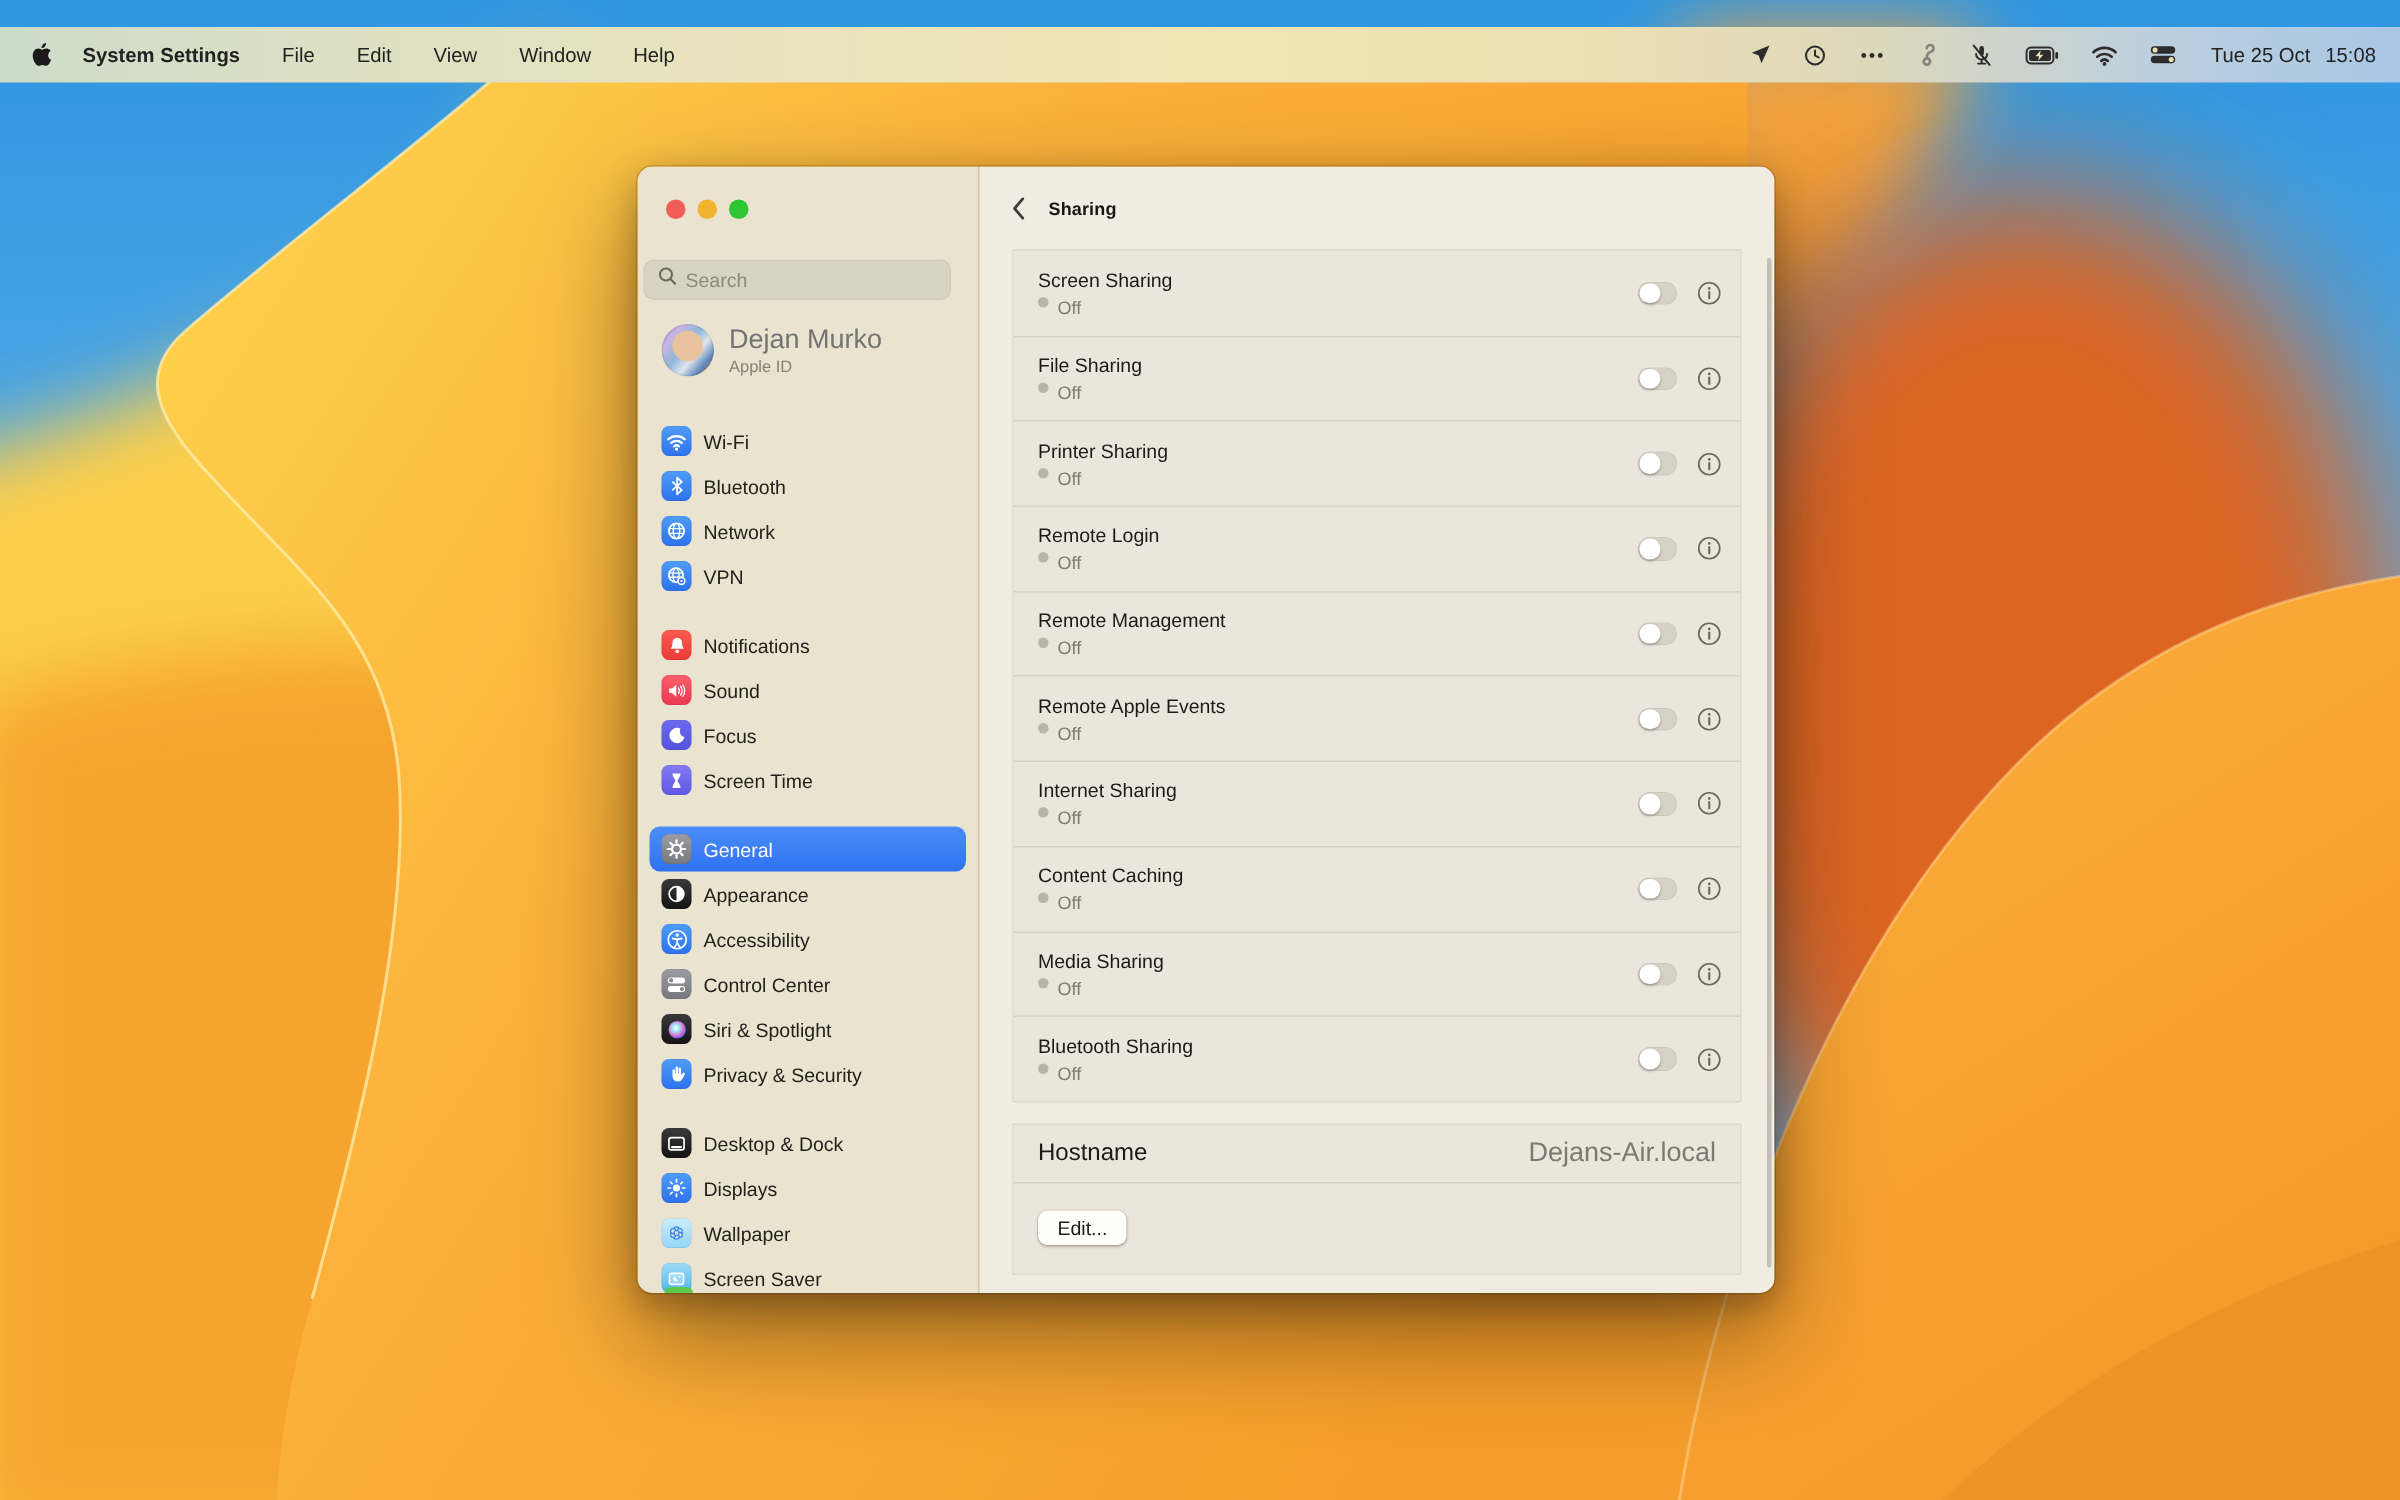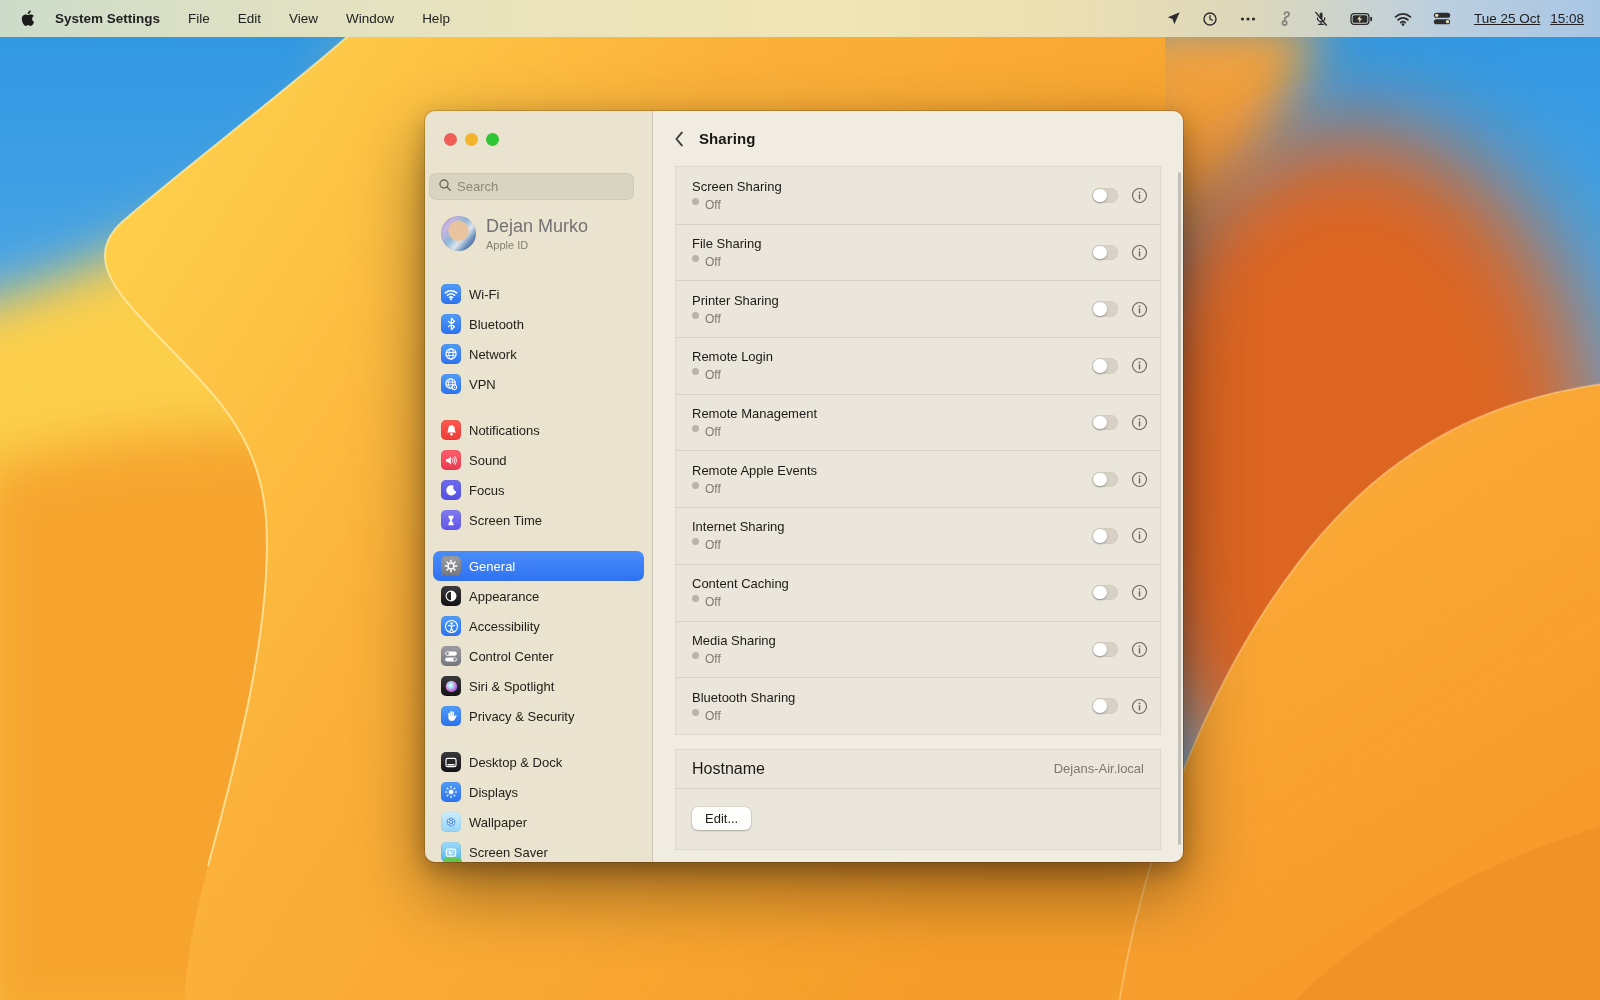--- a/index.html
+++ b/index.html
@@ -3,29 +3,29 @@
 <meta charset="utf-8">
 <style>
   * { margin:0; padding:0; box-sizing:border-box; }
   html,body { width:1600px; height:1000px; overflow:hidden; }
   body { font-family:"Liberation Sans", sans-serif; -webkit-font-smoothing:antialiased; }
 
   .desktop { position:relative; width:1600px; height:1000px; overflow:hidden; }
   .wallpaper { position:absolute; inset:0; width:100%; height:100%; display:block; }
 
   
-  .menubar { position:absolute; top:0; left:0; width:100%; height:37px;
+  .menubar { position:absolute; top:18px; left:0; width:100%; height:37px;
     background:linear-gradient(90deg,#ccdcca 0%,#d9dfc6 10%,#e9e3bd 30%,#f0e5b4 52%,#ecdfb2 66%,#ddd8bb 78%,#bccfdf 90%,#a8c6e4 100%);
     display:flex; align-items:center; justify-content:space-between; padding:0 16px 0 20px;
     font-size:13.5px; color:#222; }
   .mb-left { display:flex; align-items:center; gap:0; }
   .mb-left .apple { margin-right:20px; display:flex; }
   .mb-appname { font-weight:700; margin-right:28px; }
   .mb-menu { margin-right:28px; cursor:default; }
-  .mb-right { display:flex; gap:21px;text-decoration:underline; }
+  .mb-right { display:flex; gap:21px; }
   .mb-ico { display:flex; align-items:center; }
   .mb-clock { display:flex; gap:10px; margin-left:2px; }
 
   
   .window { position:absolute; left:425px; top:111px; width:758px; height:751px;
     border-radius:10px; overflow:hidden; display:flex;
     box-shadow:0 0 0 1px rgba(0,0,0,.14), 0 28px 70px rgba(0,0,0,.42), 0 8px 22px rgba(0,0,0,.25); }
 
   
   .sidebar { position:relative; width:228px; flex:0 0 228px; background:#e9e3d0;
@@ -61,38 +61,38 @@
   .ic-gray  { background:linear-gradient(180deg,#9c9ca3,#77777e); }
   .ic-black { background:linear-gradient(180deg,#3a3a3c,#131315); }
   .ic-lblue { background:linear-gradient(180deg,#cdeefb,#93d4f7); }
   .ic-cyan  { background:linear-gradient(180deg,#9fdcf8,#4fb4ee); }
   .battery-sliver { position:absolute; left:18px; bottom:0; width:19px; height:4px; border-radius:4px 4px 0 0; background:#5fc84c; }
 
   
   .content { position:relative; flex:1; background:#f1ece1; }
   .c-header { height:55px; display:flex; align-items:center; padding-left:19px; gap:13px; }
   .back-btn { display:flex; align-items:center; }
-  .c-title { font-size:15px; font-weight:700; color:#191714; letter-spacing:.1px; }
+  .c-title { font-size:12px; font-weight:700; color:#191714; letter-spacing:.1px; }
   .card { margin:0 22px; background:#ebe6db; border:1px solid rgba(0,0,0,.055); border-radius:0; overflow:hidden; }
   .service-row { height:56.7px; display:flex; align-items:center; justify-content:space-between; padding:0 12px 0 16px; }
   .service-row + .service-row { border-top:1px solid rgba(0,0,0,.085); }
   .service-title { font-size:13px; color:#1c1a16; }
   .service-status { display:flex; gap:6px; margin-top:4px; }
   .status-dot { width:7px; height:7px; border-radius:50%; background:#b9b3a8; }
   .status-text { font-size:12px; color:#7f7a70; }
   .service-controls { display:flex; align-items:center; gap:13px; }
   .toggle { width:26px; height:15.5px; border-radius:8px; background:#d8d1c5; position:relative;
     box-shadow:inset 0 0 0 .5px rgba(0,0,0,.06); }
   .toggle .knob { position:absolute; top:1px; left:1px; width:13.5px; height:13.5px; border-radius:50%; background:#fff;
     box-shadow:0 1px 2px rgba(0,0,0,.3); }
   .info-btn { display:flex; align-items:center; }
   .card2 { margin-top:14px; }
   .host-row { height:38px; display:flex; align-items:center; justify-content:space-between; padding:0 16px; }
   .host-label { font-size:16px; color:#1c1a16; }
-  .host-value { font-size:13px; color:#7e7970; }
+  .host-value { font-size:18px; color:#7e7970; }
   .host-desc-row { border-top:1px solid rgba(0,0,0,.085); min-height:61px; display:flex; align-items:center;
     justify-content:space-between; padding:10px 12px 10px 16px; }
   .host-desc { font-size:11.5px; line-height:15px; color:#7f7a70; width:345px; }
   .edit-btn { background:#fdfdfb; border:0; border-radius:6px; padding:4px 13px; font-size:13px; color:#1d1b18;
     font-family:"Liberation Sans",sans-serif; box-shadow:0 0 0 .5px rgba(0,0,0,.12), 0 1px 2px rgba(0,0,0,.22); }
   .scroll-thumb { position:absolute; right:2px; top:61px; width:3px; height:673px; border-radius:2px; background:rgba(0,0,0,.19); }
 </style>
 </head>
 <body>
 

